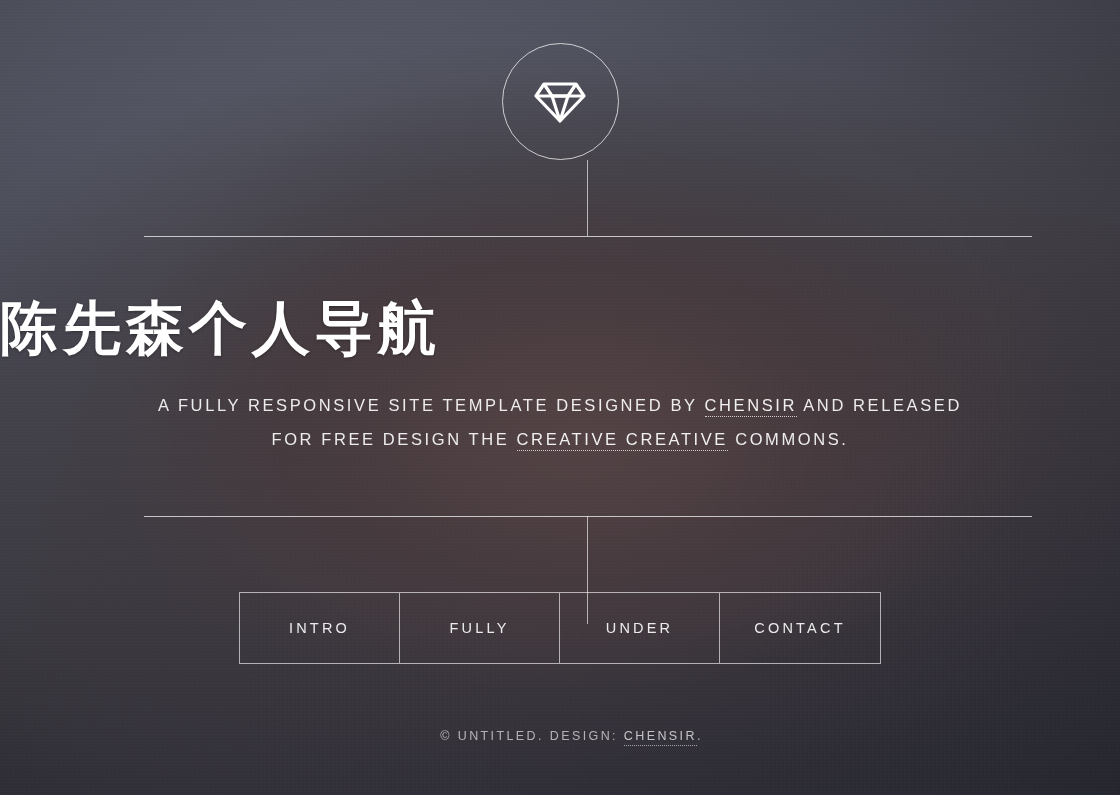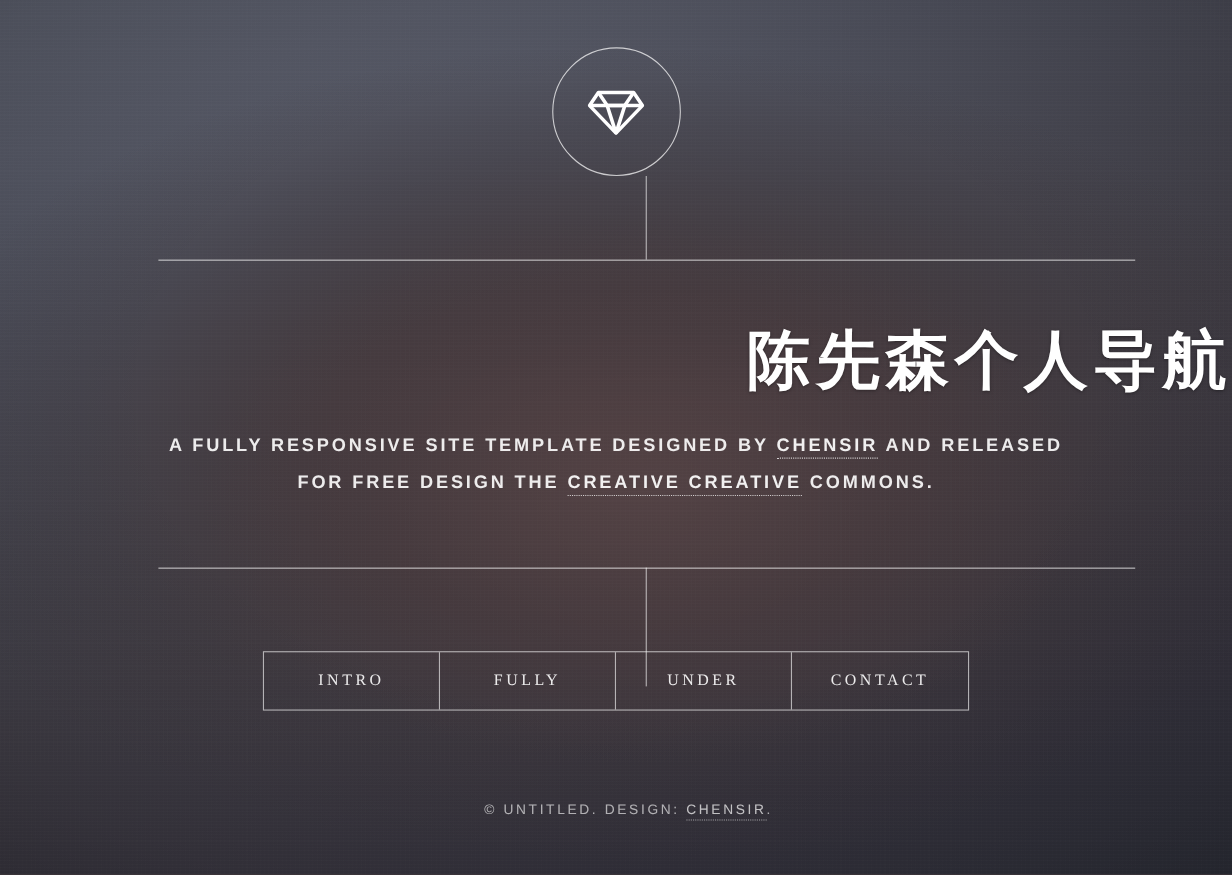--- a/index.html
+++ b/index.html
@@ -114,61 +114,60 @@
   }
   .h-line-top { top: 236px; }
   .h-line-bottom { top: 516px; }
 
   
   .headline {
     position: absolute;
     top: 296px;
     left: 0;
     width: 100%;
-    text-align: right;
+    text-align: left;
     color: #ffffff;
     font-size: 58px;
     font-weight: bold;
     letter-spacing: 5px;
     line-height: 1.12;
     text-shadow: 0 1px 3px rgba(0,0,0,0.35);
   }
 
   
   .subtitle {
     position: absolute;
     top: 388px;
     left: 50%;
     transform: translateX(-50%);
     width: 900px;
     text-align: center;
     color: rgba(255,255,255,0.90);
     font-size: 16.5px;
     letter-spacing: 2.6px;
     line-height: 34px;
-    font-weight: 700;
+    font-weight: 400;
   }
   .sub-link {
     border-bottom: 1px dotted rgba(255,255,255,0.75);
     padding-bottom: 2px;
     color: rgba(255,255,255,0.92);
     text-decoration: none;
     cursor: pointer;
   }
 
   
   .nav {
     position: absolute;
     top: 592px;
     left: 50%;
     transform: translateX(-50%);
     display: flex;
     border: 1px solid rgba(255,255,255,0.62);
-    height: 54px;
-    font-family: Liberation Serif, serif;
+    height: 72px;
   }
   .nav-item {
     display: flex;
     align-items: center;
     justify-content: center;
     height: 100%;
     width: 160px;
     color: rgba(255,255,255,0.90);
     font-size: 14.5px;
     letter-spacing: 3.2px;

